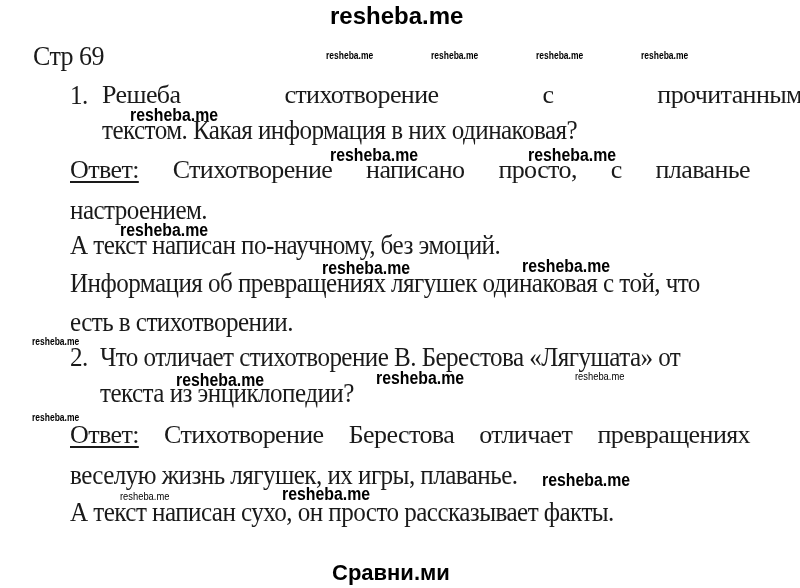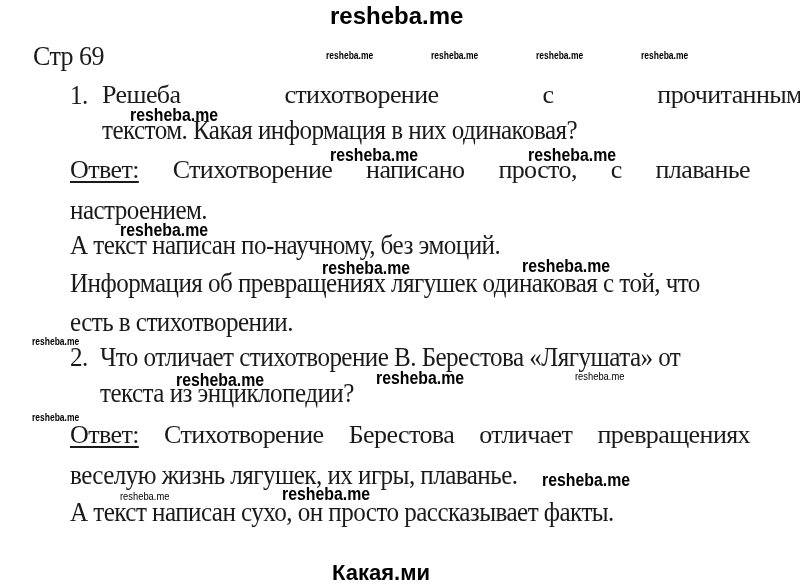--- a/index.html
+++ b/index.html
@@ -69,13 +69,13 @@
   <span>Берестова</span>
   <span>отличает</span>
   <span>превращениях</span>
 </div>
 <div class="abs serif" style="left:70px; top:460px;">веселую жизнь лягушек, их игры, плаванье.</div>
 <div class="abs wm-big" style="left:542px; top:470px;">resheba.me</div>
 <div class="abs wm-thin" style="left:120px; top:490px;">resheba.me</div>
 <div class="abs wm-big" style="left:282px; top:484px;">resheba.me</div>
 <div class="abs serif" style="left:70px; top:497px;">А текст написан сухо, он просто рассказывает факты.</div>
 
-<div class="abs footer-brand" style="left:332px; top:560px;">Какая.ми</div>
+<div class="abs footer-brand" style="left:332px; top:560px;">Сравни.ми</div>
 
 </body></html>

